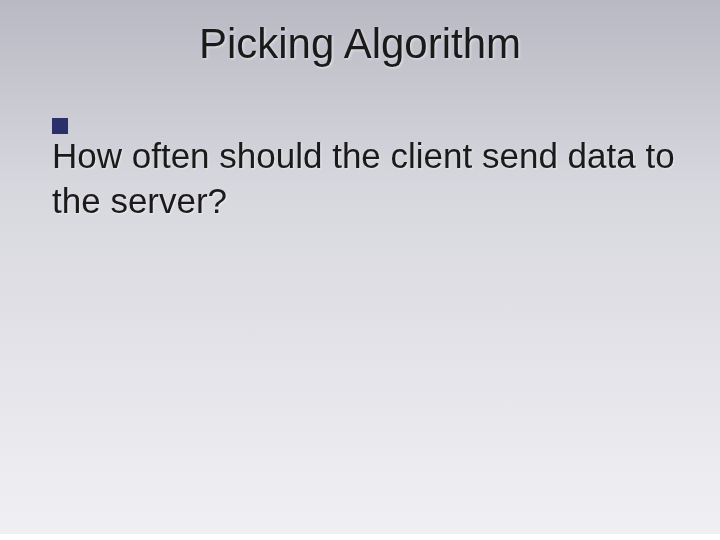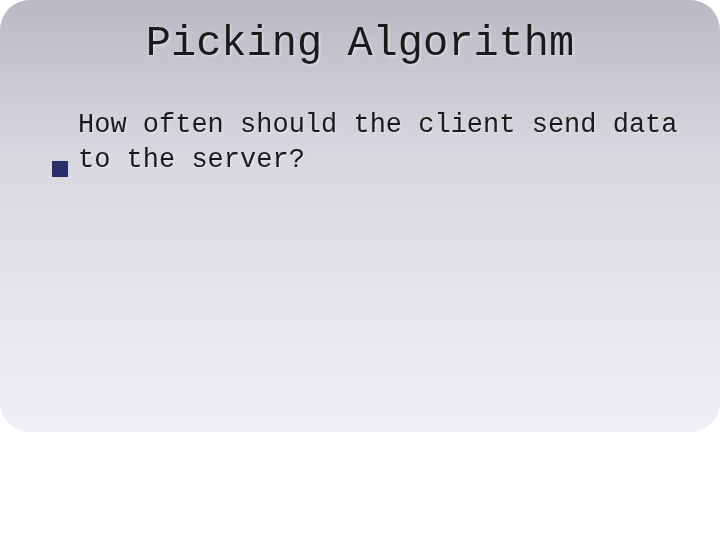--- a/index.html
+++ b/index.html
@@ -4,50 +4,50 @@
 <style>
   html, body {
     margin: 0;
     padding: 0;
     width: 720px;
     height: 540px;
     overflow: hidden;
   }
   .slide {
     width: 720px;
-    height: 432px;
+    height: 534px;
     background: linear-gradient(to bottom, #b9b9c4 0%, #d7d7de 35%, #f0f0f4 100%);
-    font-family: Liberation Mono, monospace;
+    font-family: Liberation Sans, sans-serif;
     color: #1a1a1a;
     position: relative;
     box-sizing: border-box;
-    border-radius: 30px;
   }
   .title {
     position: absolute;
     top: 20px;
     left: 0;
     right: 0;
     text-align: center;
     font-size: 42px;
     font-weight: 400;
     text-shadow: 1px 1px 3px rgba(255,255,255,0.6);
   }
   .body {
     position: absolute;
     top: 108px;
     left: 52px;
     right: 40px;
   }
   .bullet-row {
     display: flex;
-    align-items: flex-end;
-    font-size: 27px;
+    align-items: flex-start;
+    font-size: 35px;
     line-height: 1.28;
     text-shadow: 1px 1px 2px rgba(255,255,255,0.5);
+    flex-direction: column;
   }
   .bullet-icon {
     width: 16px;
     height: 16px;
     background: #2b2f6a;
     flex-shrink: 0;
     margin-top: 10px;
     margin-right: 10px;
   }
   .bullet-text {

